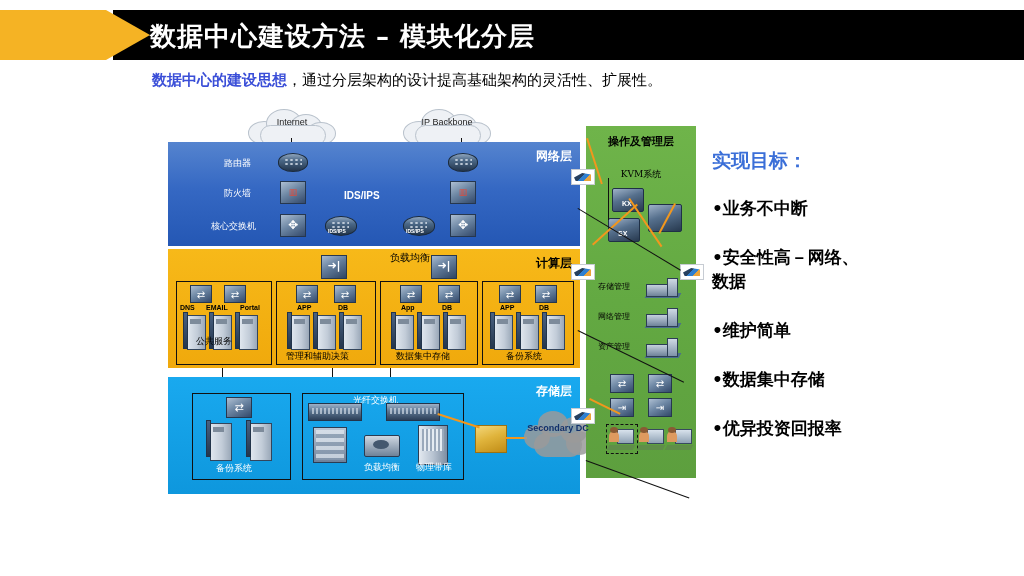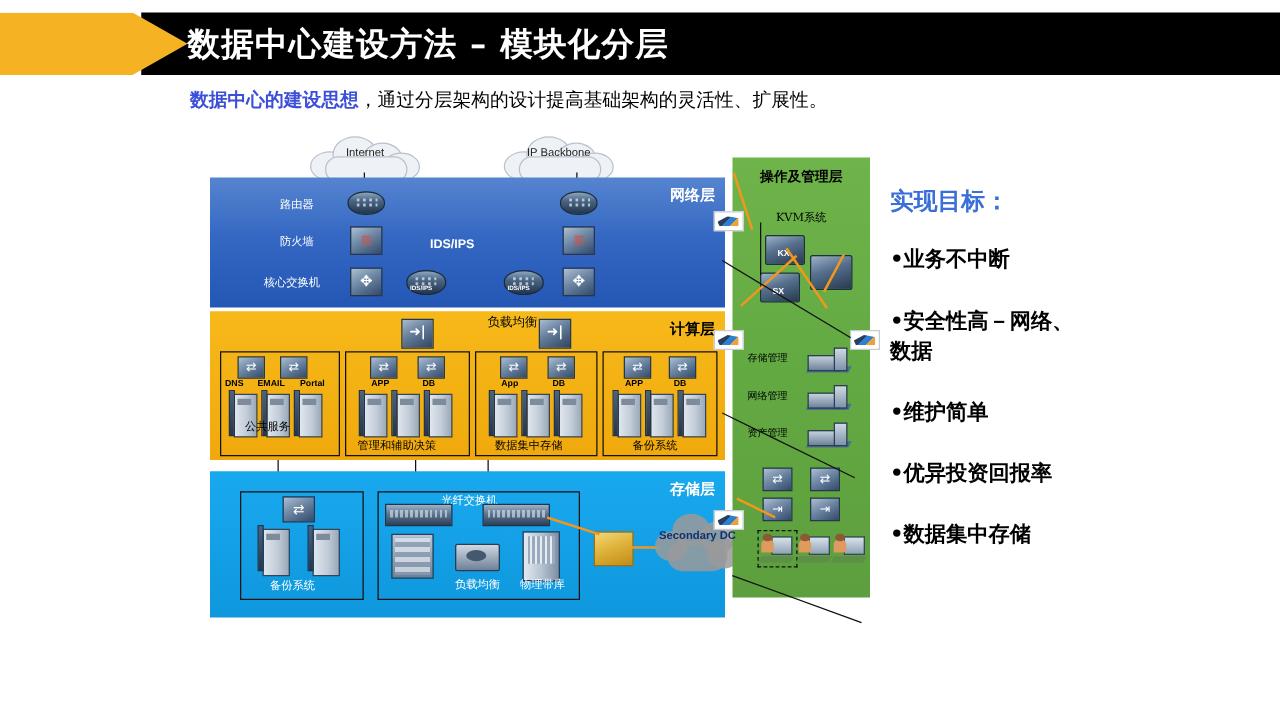--- a/index.html
+++ b/index.html
@@ -334,17 +334,17 @@
 
   <div class="bline" style="left:578px;top:208px;width:120px;transform:rotate(31deg);"></div>
   <div class="bline" style="left:578px;top:330px;width:118px;transform:rotate(26deg);"></div>
   <div class="bline" style="left:586px;top:460px;width:110px;transform:rotate(20deg);"></div>
 
   <div class="goals">
     <div class="goals-h">实现目标：</div>
     <div class="goal">•业务不中断</div>
     <div class="goal" style="width:160px;">•安全性高－网络、数据</div>
     <div class="goal">•维护简单</div>
+    <div class="goal">•数据集中存储</div>
     <div class="goal">•优异投资回报率</div>
-    <div class="goal">•数据集中存储</div>
   </div>
 
 </div>
 
 </body></html>

